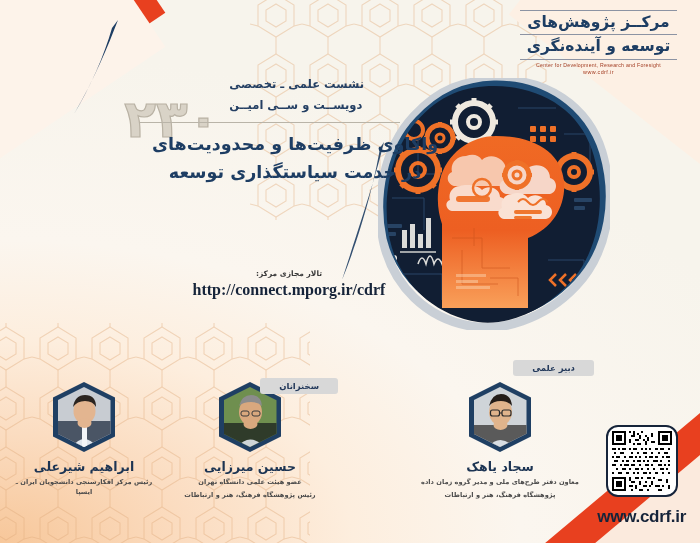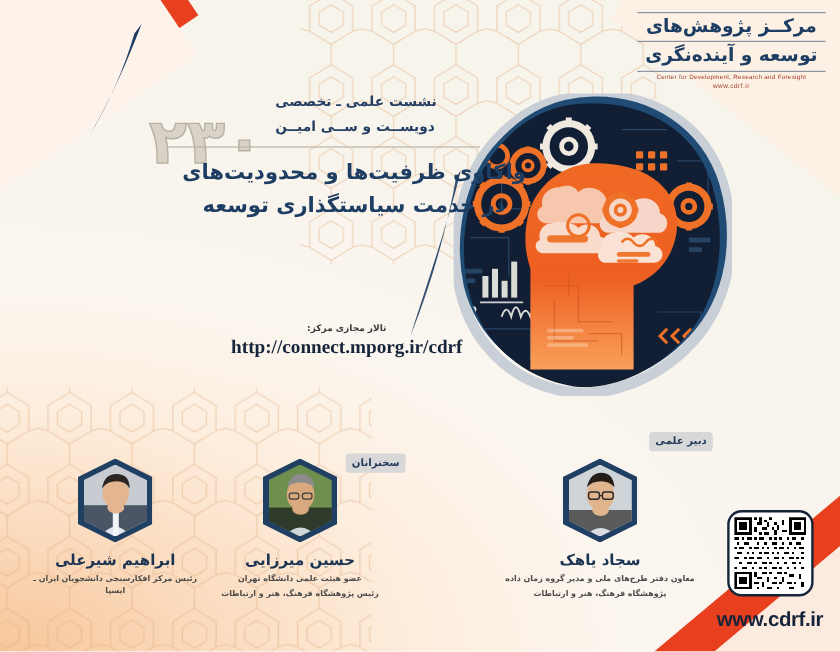--- a/index.html
+++ b/index.html
@@ -41,21 +41,21 @@
   #corner-bottom-right-red{
     position:absolute;bottom:-78px;right:-132px;width:320px;height:160px;
     background:#e8401f;transform:rotate(-40deg);
   }
   #corner-bottom-right-white{
     position:absolute;bottom:-120px;right:-132px;width:320px;height:160px;
     background:#fbeadd;transform:rotate(-40deg);
   }
   
   #logo-block{
-    position:absolute;top:8px;right:8px;width:165px;text-align:center;
+    position:absolute;top:8px;right:19px;width:165px;text-align:center;
     z-index:12;direction:rtl;
   }
   #logo-line1,#logo-line2{
     color:#1d3d63;font-weight:bold;letter-spacing:-.3px;line-height:1.25;
   }
   #logo-line1{font-size:15.5px;}
   #logo-line2{font-size:15.5px;}
   .logo-rule{height:1px;background:#8c93a3;margin:2px 4px;}
   #logo-en{
     font-size:5.2px;color:#a23c22;letter-spacing:.25px;margin-top:2px;
@@ -125,21 +125,21 @@
     overflow:hidden;position:relative;
   }
   .person-name{
     margin-top:7px;color:#1c3453;font-weight:bold;font-size:12.5px;letter-spacing:-.3px;
   }
   .person-role{
     margin-top:3px;color:#4a4a4a;font-size:6.6px;line-height:1.55;font-weight:600;
   }
   .section-tag{
     position:absolute;background:#d8d8d8;border-radius:3px;
-    color:#23395b;font-size:8.5px;font-weight:bold;padding:3px 5px;
+    color:#23395b;font-size:8.5px;font-weight:bold;padding:3px 19px;
     z-index:12;direction:rtl;white-space:nowrap;
   }
   
   #qr-wrap{position:absolute;right:22px;bottom:46px;z-index:13;text-align:center;}
   #qr-box{
     width:72px;height:72px;background:#fff;border:2.5px solid #16243a;
     border-radius:12px;padding:4px;box-sizing:border-box;
   }
   #footer-url{
     position:absolute;right:14px;bottom:16px;color:#16243a;font-weight:bold;
@@ -380,21 +380,21 @@
           <path d="M198 196 l-6 6 l6 6"></path>
       </g>
       <circle cx="36" cy="216" r="3.5" fill="none" stroke="#f2f0ea" stroke-width="2"></circle>
       <circle cx="16" cy="180" r="3" fill="#f2f0ea"></circle>
     </g>
   </svg>
 
   <div class="section-tag" style="right:362px;top:378px;">سخنرانان</div>
   <div class="section-tag" style="right:106px;top:360px;">دبیر علمی</div>
 
-  <div class="person" style="right:529px;top:382px;width:150px;">
+  <div class="person" style="right:541px;top:382px;width:150px;">
     <div class="avatar-frame">
       <div class="avatar-hex">
         <div class="avatar-hex-inner">
           <svg viewBox="0 0 53 60" width="53" height="60">
             <rect width="53" height="60" fill="#c8ccd2"></rect>
             <rect y="34" width="53" height="26" fill="#4a5565"></rect>
             <path d="M14 60 q12 -16 25 0 Z" fill="#dfe6ee"></path>
             <rect x="24" y="40" width="5" height="20" fill="#f2f5f8"></rect>
             <ellipse cx="26.5" cy="24" rx="11" ry="13" fill="#e3b590"></ellipse>
             <path d="M15 20 q2 -12 12 -12 q11 0 11 12 q-3 -6 -11 -6 q-8 0 -12 6 Z" fill="#2b2420"></path>

